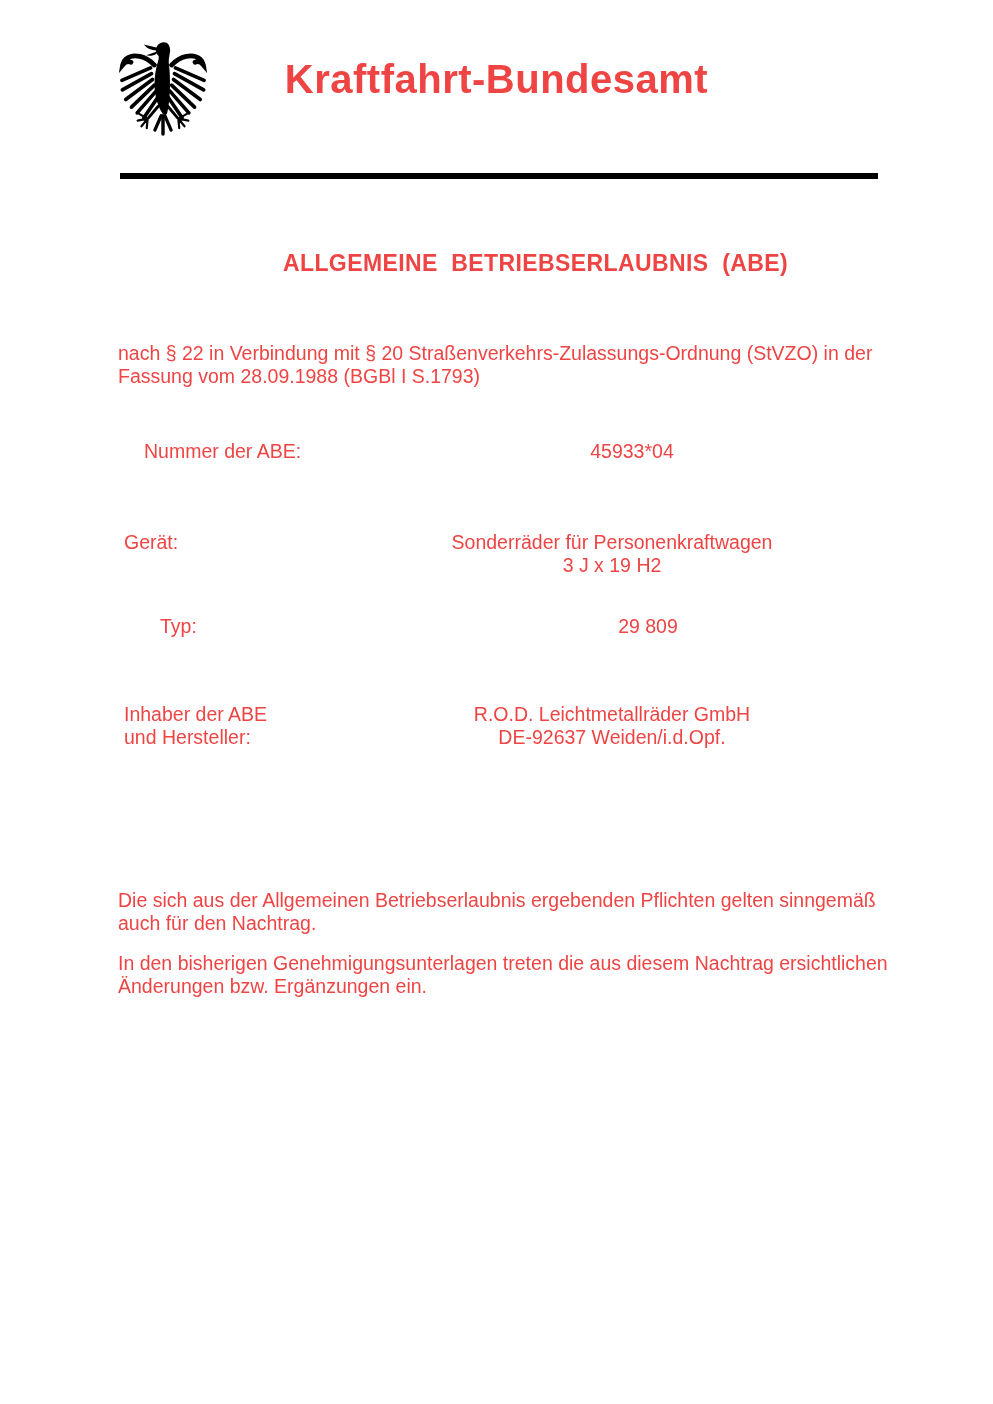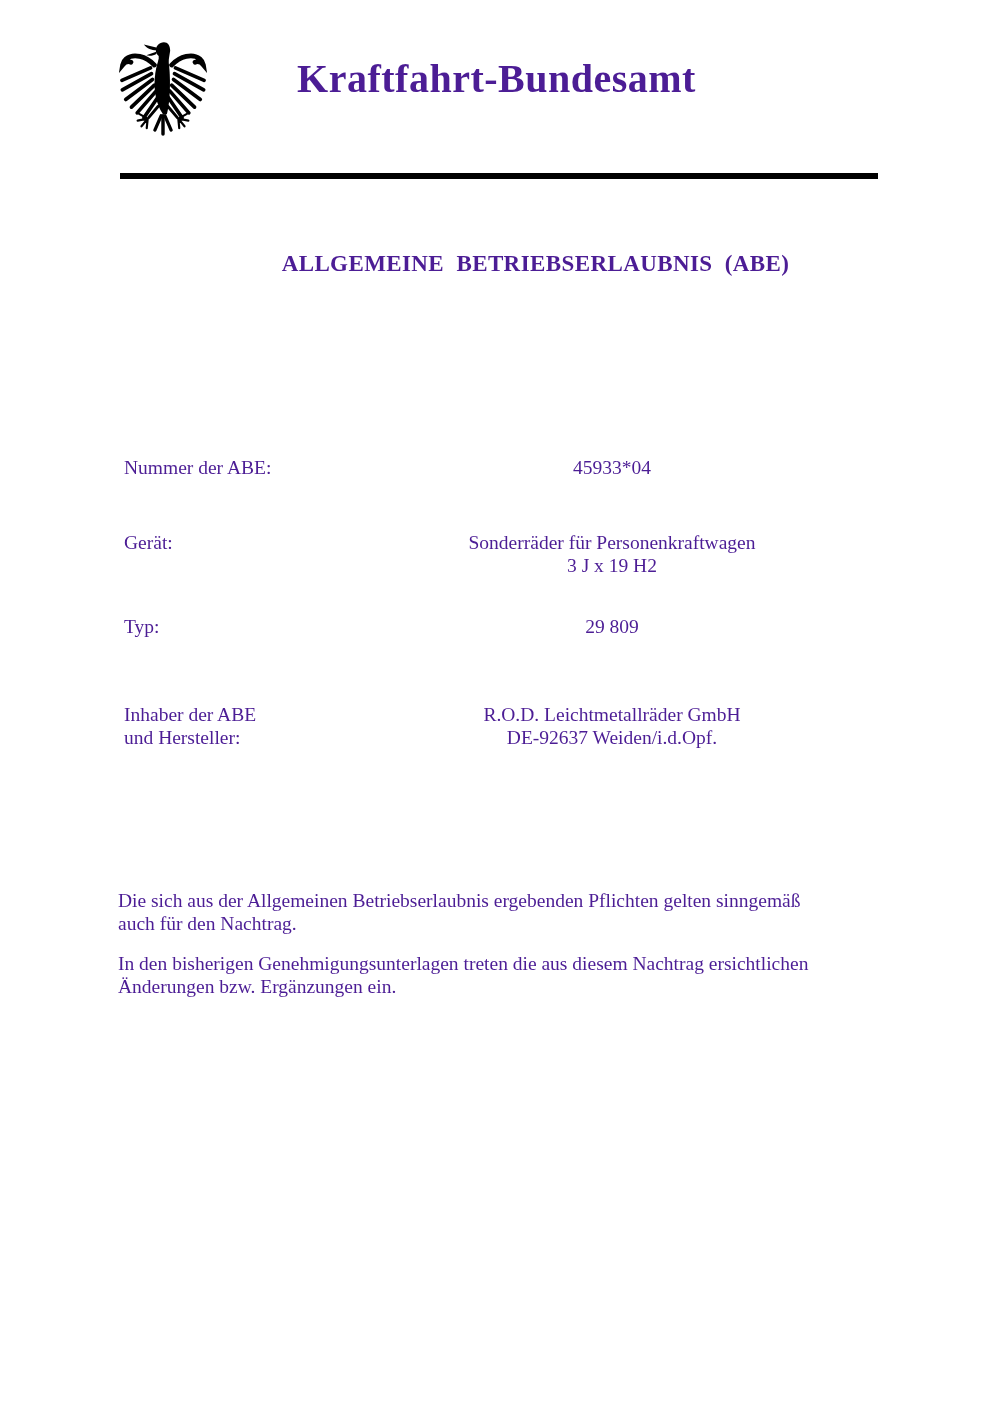--- a/index.html
+++ b/index.html
@@ -1,40 +1,40 @@
 <!DOCTYPE html>
 <html><head>
 <meta charset="utf-8">
 <style>
   html,body{margin:0;padding:0;background:#ffffff;}
   .page{
     position:relative;
     width:993px;height:1308px;
     background:#ffffff;
-    color:#4c1d95;
-    font-family:Liberation Serif, serif;
+    color:#ef4444;
+    font-family:Liberation Sans, sans-serif;
     overflow:hidden;
   }
   .abs{position:absolute;}
   .txt{white-space:pre-wrap;}
   .center{left:0;width:993px;text-align:center;}
   .agency-name{top:57px;font-size:40px;line-height:44px;font-weight:bold;letter-spacing:0.5px;}
   .agency-loc{top:105px;font-size:19px;line-height:22px;font-weight:bold;}
   .rule{top:173px;left:120px;width:758px;height:6px;background:#000;}
   .doc-title{top:250px;font-size:23px;line-height:27px;font-weight:bold;letter-spacing:0.4px;padding-left:39px;}
   .body-text{font-size:19.5px;line-height:23px;}
   .intro{top:342px;left:118px;width:760px;}
   .para1{top:826px;left:118px;width:780px;}
   .para2{top:889px;left:118px;width:780px;}
   .para3{top:952px;left:118px;width:780px;}
   .field-label{left:124px;width:220px;}
   .field-value{left:352px;width:520px;text-align:center;}
-  .row1{top:456px;}
+  .row1{top:440px;margin-left:20px;}
   .row2{top:531px;}
-  .row3{top:615px;}
+  .row3{top:615px;margin-left:36px;}
   .row4{top:703px;}
   .eagle{top:41px;left:119px;width:88px;height:96px;}
 </style>
 </head>
 <body>
 
 <div class="page">
 
   <div class="abs eagle">
     <svg viewBox="0 0 92 100" width="88" height="96" aria-hidden="true">
@@ -76,20 +76,22 @@
       </g>
     </svg>
   </div>
 
   <div class="abs center agency-name txt">Kraftfahrt-Bundesamt</div>
 
   <div class="abs rule"></div>
 
   <div class="abs center doc-title txt">ALLGEMEINE  BETRIEBSERLAUBNIS  (ABE)</div>
 
+  <div class="abs body-text intro txt">nach § 22 in Verbindung mit § 20 Straßenverkehrs-Zulassungs-Ordnung (StVZO) in der
+Fassung vom 28.09.1988 (BGBl I S.1793)</div>
 
   <div>
     <div class="abs body-text field-label row1 txt">Nummer der ABE:</div>
     <div class="abs body-text field-value row1 txt">45933*04</div>
   </div>
   <div>
     <div class="abs body-text field-label row2 txt">Gerät:</div>
     <div class="abs body-text field-value row2 txt">Sonderräder für Personenkraftwagen
 3 J x 19 H2</div>
   </div>

